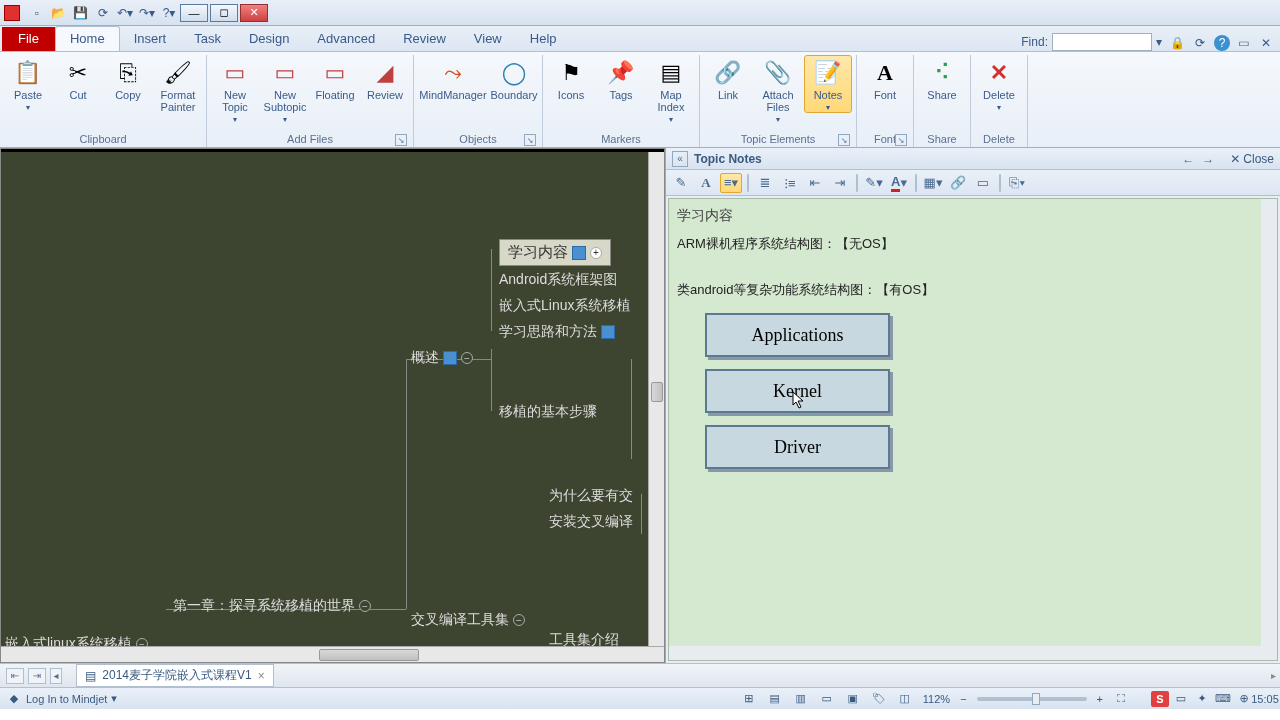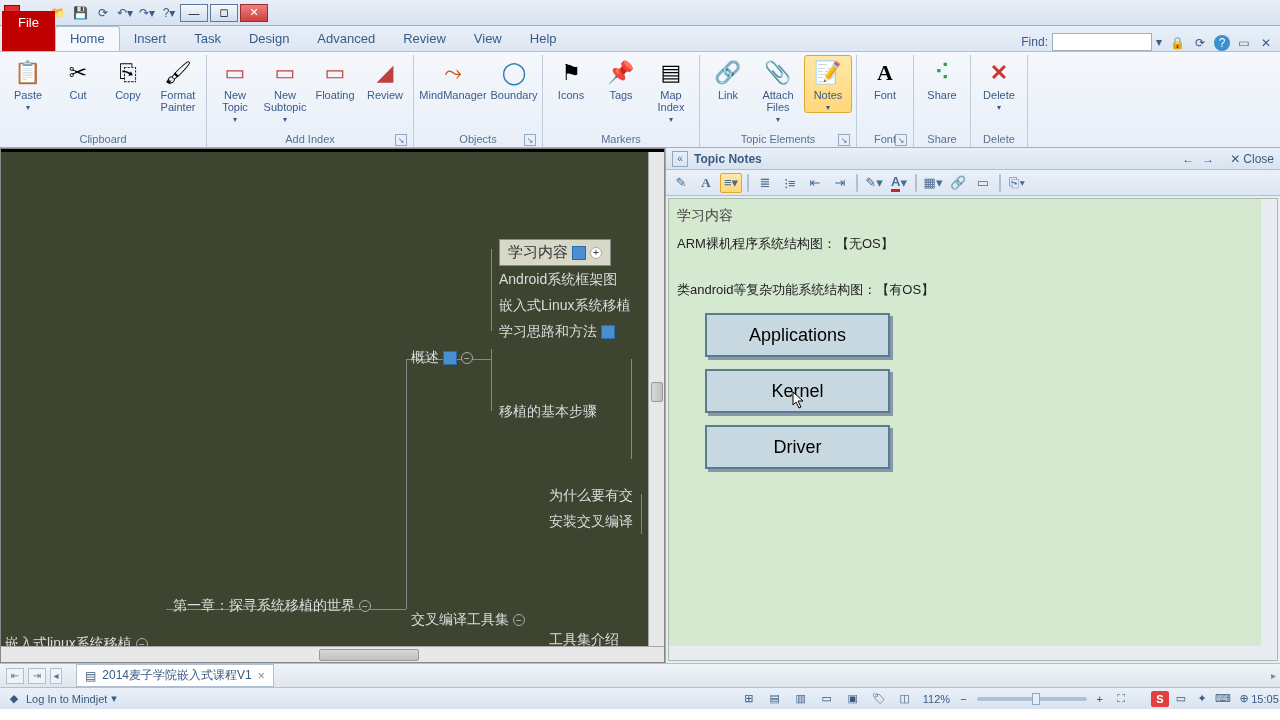--- a/index.html
+++ b/index.html
@@ -10,21 +10,21 @@
 .titlebar .appicon { width: 16px; height: 16px; background: #e03030; border: 1px solid #900; }
 .titlebar .qat { display: flex; gap: 4px; margin-left: 8px; align-items: center; }
 .titlebar .qat span { width: 18px; height: 18px; display: flex; align-items: center; justify-content: center; color: #3a5a8a; cursor: pointer; border-radius: 2px; }
 .titlebar .title { flex: 1; text-align: center; color: #3a5a80; font-size: 13px; }
 .titlebar .winbtns { display: flex; }
 .titlebar .winbtns div { width: 28px; height: 18px; margin-left: 2px; border: 1px solid #5a7aa0; background: linear-gradient(#f4f8fc,#d0ddee); display: flex; align-items: center; justify-content: center; font-size: 11px; cursor: pointer; }
 .titlebar .winbtns .close { background: linear-gradient(#f08080,#d04040); border-color: #903030; color: #fff; }
 
 
 .tabrow { height: 26px; background: linear-gradient(#e9eff7,#dce6f2); display: flex; align-items: flex-end; padding-left: 2px; border-bottom: 1px solid #b0c0d0; }
-.filetab { background: #c00000; color: #fff; padding: 4px 16px 21px; font-size: 13px; cursor: pointer; }
+.filetab { background: #c00000; color: #fff; padding: 4px 16px 5px; font-size: 13px; cursor: pointer; }
 .menutab { padding: 4px 14px 5px; font-size: 13px; color: #3a5a8a; cursor: pointer; }
 .menutab.active { background: #f5f8fc; border: 1px solid #b0c0d0; border-bottom: none; border-radius: 3px 3px 0 0; }
 .tabrow .spacer { flex: 1; }
 .tabrow .find { display: flex; align-items: center; margin-right: 8px; gap: 4px; color: #3a5a8a; }
 .tabrow .find input { width: 100px; height: 18px; border: 1px solid #a0b0c0; font-size: 11px; padding: 0 3px; }
 .tabrow .rightctrl { display: flex; gap: 6px; align-items: center; color: #3a5a8a; margin-right: 6px; }
 .tabrow .rightctrl span { width: 16px; height: 16px; display: flex; align-items: center; justify-content: center; cursor: pointer; }
 
 
 .ribbon { height: 96px; background: linear-gradient(#f5f8fc,#e8eff8); border-bottom: 1px solid #a0b0c0; display: flex; padding-top: 3px; }
@@ -64,21 +64,21 @@
 .nptoolbar span.active { background: linear-gradient(#ffe8a8,#ffd878); border-color: #e0a830; }
 .nptoolbar .sep{ width:1px; height:18px; background:#b0c0d0; margin:0 2px;}
 .npbody { flex: 1; background: #d5e8d0; margin: 2px; border: 1px solid #a8bca8; padding: 8px; position: relative; overflow:hidden;}
 .npbody .nptitle{ font-size:14px; color:#444; margin-bottom:10px;}
 .npbody .cap{ font-size:13px; color:#222; margin:4px 0 6px;}
 .layerstack{ width:280px; border:1px dashed #333; position:relative; padding:1px;}
 .layer{ height:44px; display:flex; align-items:center; justify-content:center; font-size:17px; border:1px solid #666;}
 .layer.y{ background:#ffff00;} .layer.o{ background:#ff9933;} .layer.c{ background:#00e0e0;}
 .layerstack .handle{ position:absolute; width:6px; height:6px; background:#c04040; border:1px solid #802020;}
 .diagstack{ margin-top:14px; margin-left:28px;}
-.diagbox{ width:185px; height:44px; background:#c8d8e0; border:2px solid #5a7a90; box-shadow:3px 3px 0 #8898a8; display:flex; align-items:center; justify-content:center; font-size:18px; font-family:Liberation Sans, sans-serif; margin-bottom:12px;}
+.diagbox{ width:185px; height:44px; background:#c8d8e0; border:2px solid #5a7a90; box-shadow:3px 3px 0 #8898a8; display:flex; align-items:center; justify-content:center; font-size:18px; font-family:Liberation Serif, serif; margin-bottom:12px;}
 .npbody .vscr{ position:absolute; top:0; right:0; bottom:0; width:16px; background:#e8ecf0;}
 .npbody .hscr{ position:absolute; left:0; right:0; bottom:0; height:14px; background:#e8ecf0;}
 .cursor{ position:absolute; width:14px; height:18px; left:123px; top:192px; pointer-events:none;}
 
 
 .doctabs { height: 24px; background: linear-gradient(#f0f4f8,#e0e6ee); border-top: 1px solid #b0c0d0; display: flex; align-items: center; padding: 0 6px; gap: 4px; position:relative;}
 .doctabs .navbtn{ width:18px; height:16px; border:1px solid #b0c0d0; background:#f0f4f8; display:flex; align-items:center; justify-content:center; font-size:10px; color:#5a7090; cursor:pointer;}
 .doctabs .tab{ display:flex; align-items:center; gap:6px; background:#fff; border:1px solid #b0c0d0; padding:2px 8px; font-size:12px; color:#3a5a80;}
 .doctabs .tab .x{ color:#888; cursor:pointer;}
 .doctabs .scrr{ position:absolute; right:4px; font-size:10px; color:#888;}
@@ -181,21 +181,21 @@
       <div class="ribbtn">
           <div class="ic" style="color:#c04040">▭</div>
           <div class="lbl">Floating</div>
         </div>
       <div class="ribbtn">
           <div class="ic" style="color:#c04040">◢</div>
           <div class="lbl">Review</div>
         </div>
     </div>
     <div class="grplabel">
-        <span>Add Index</span>
+        <span>Add Files</span>
         <span class="dialoglaunch">↘</span>
       </div>
   </div>
   <div class="ribgroup">
     <div class="items">
       <div class="ribbtn" style="width:70px">
           <div class="ic" style="color:#d05020">⤳</div>
           <div class="lbl">MindManager</div>
         </div>
       <div class="ribbtn">

